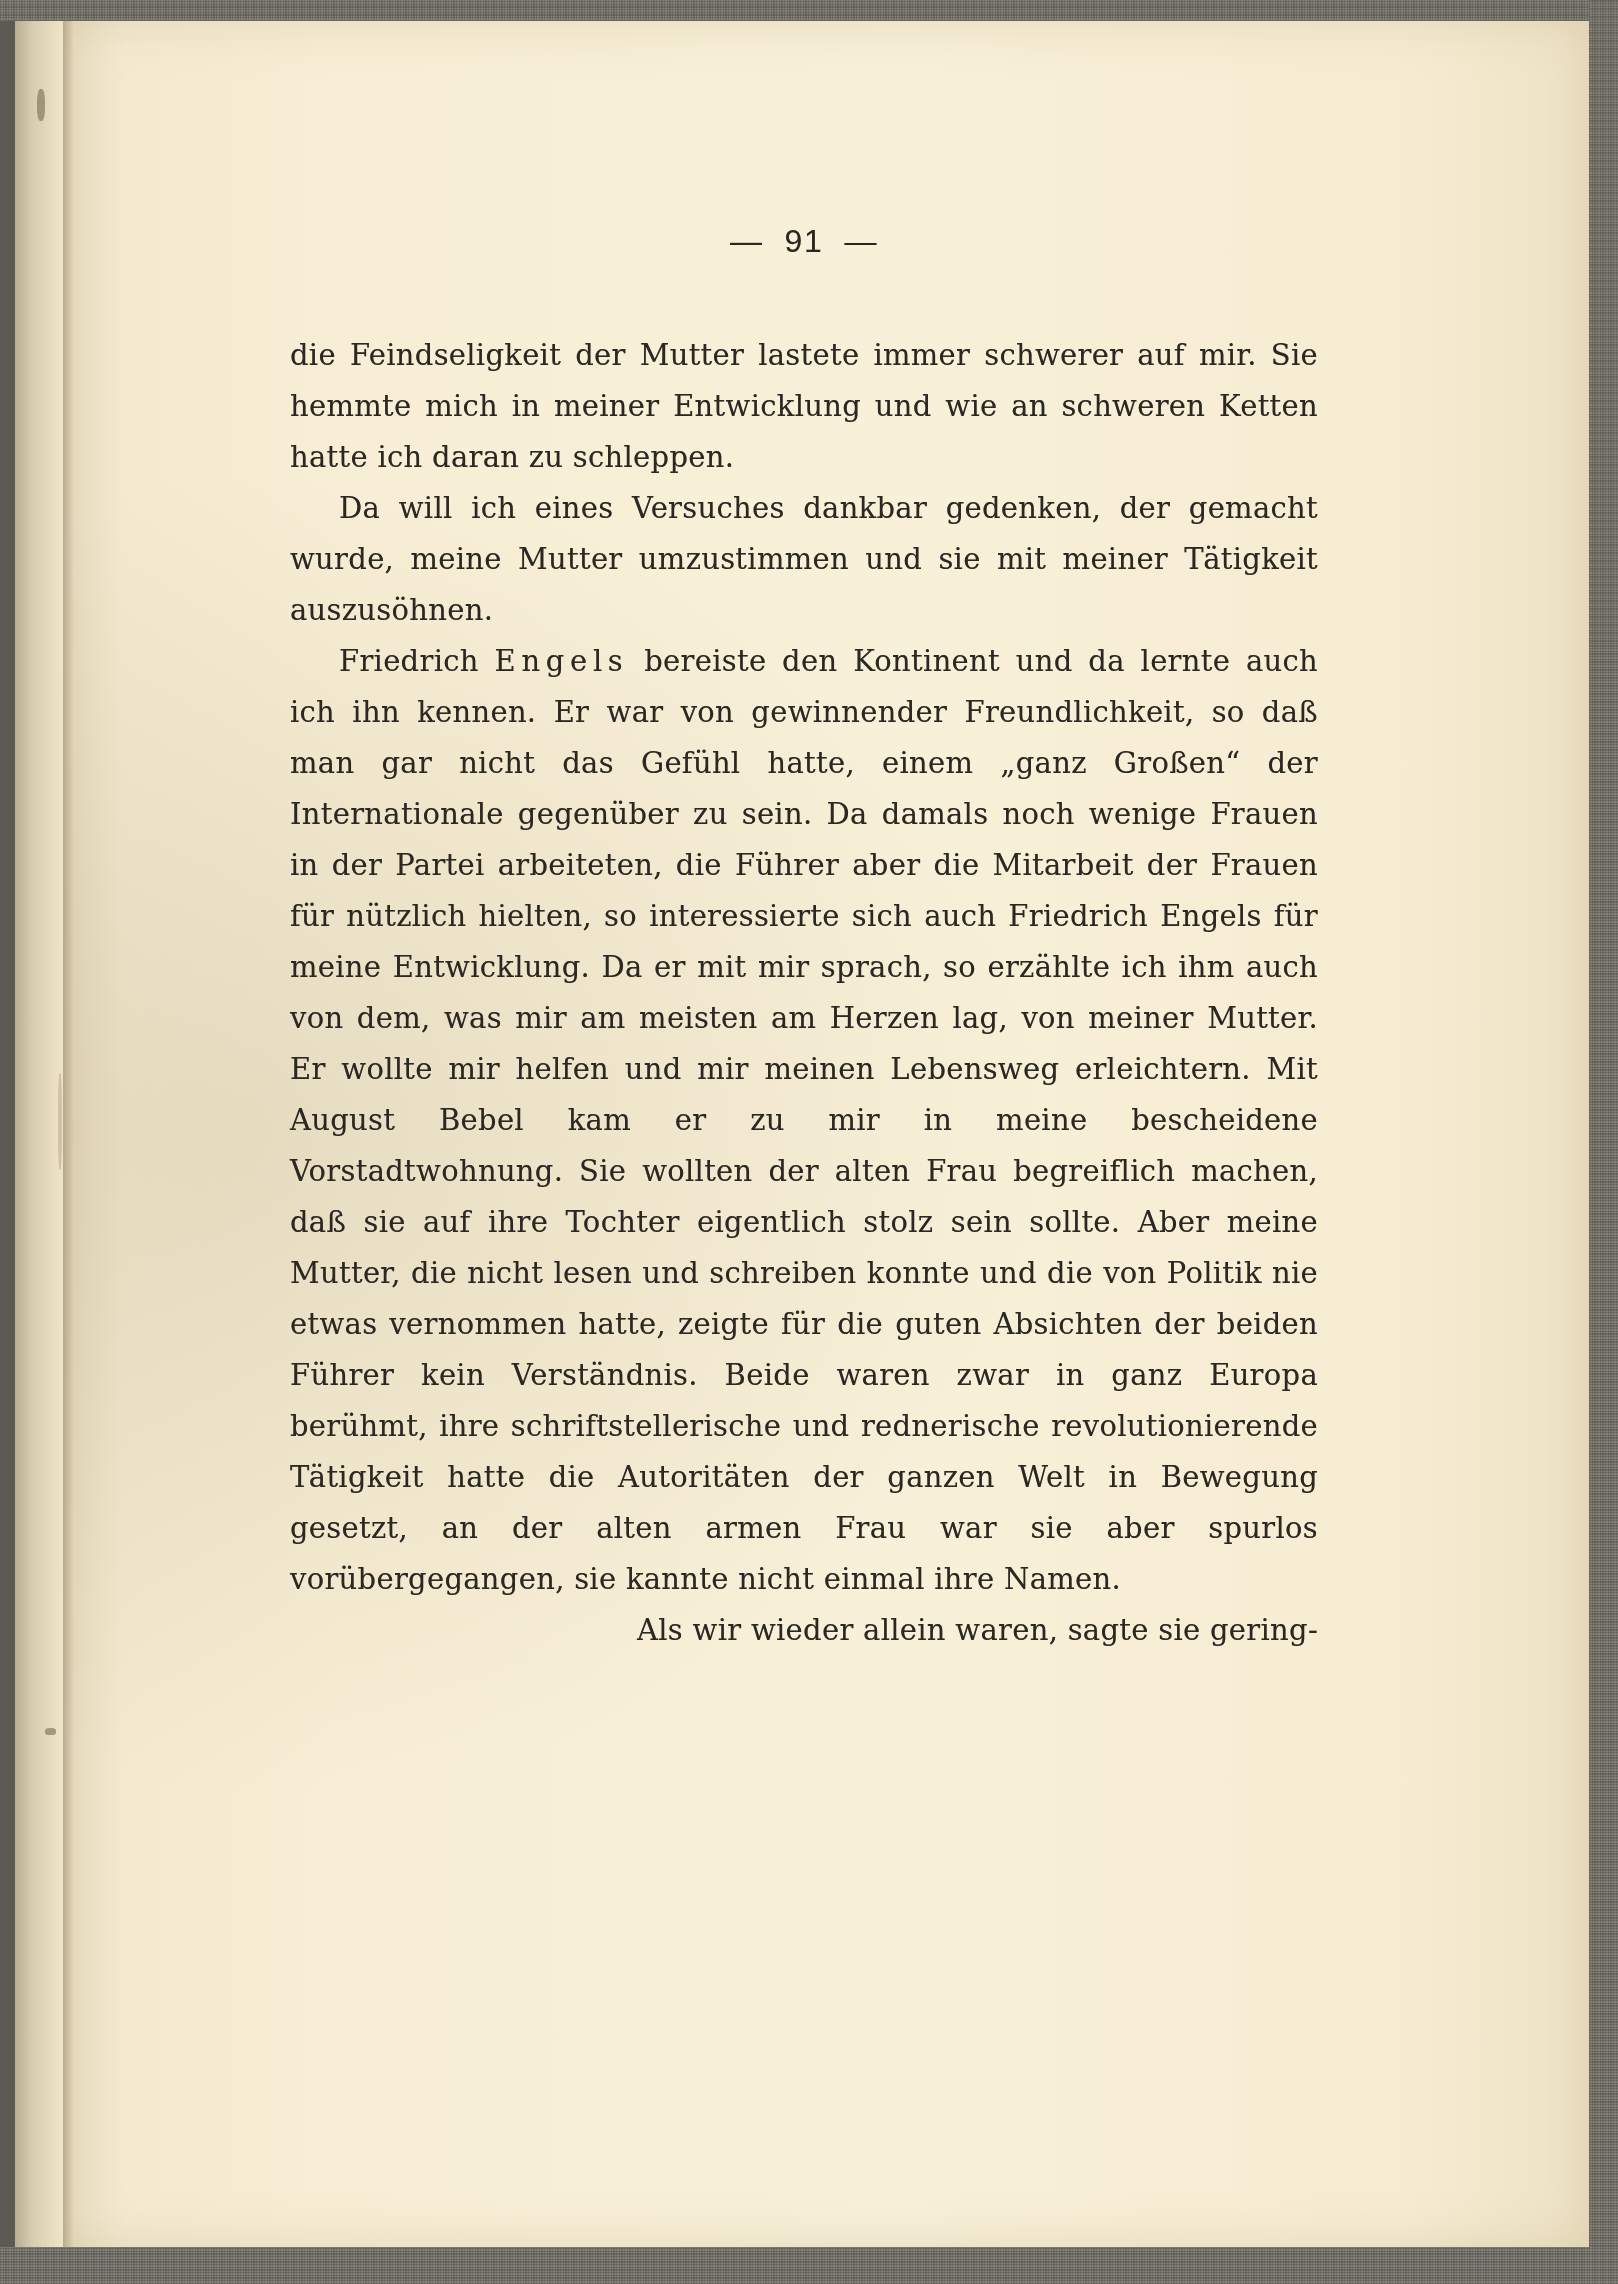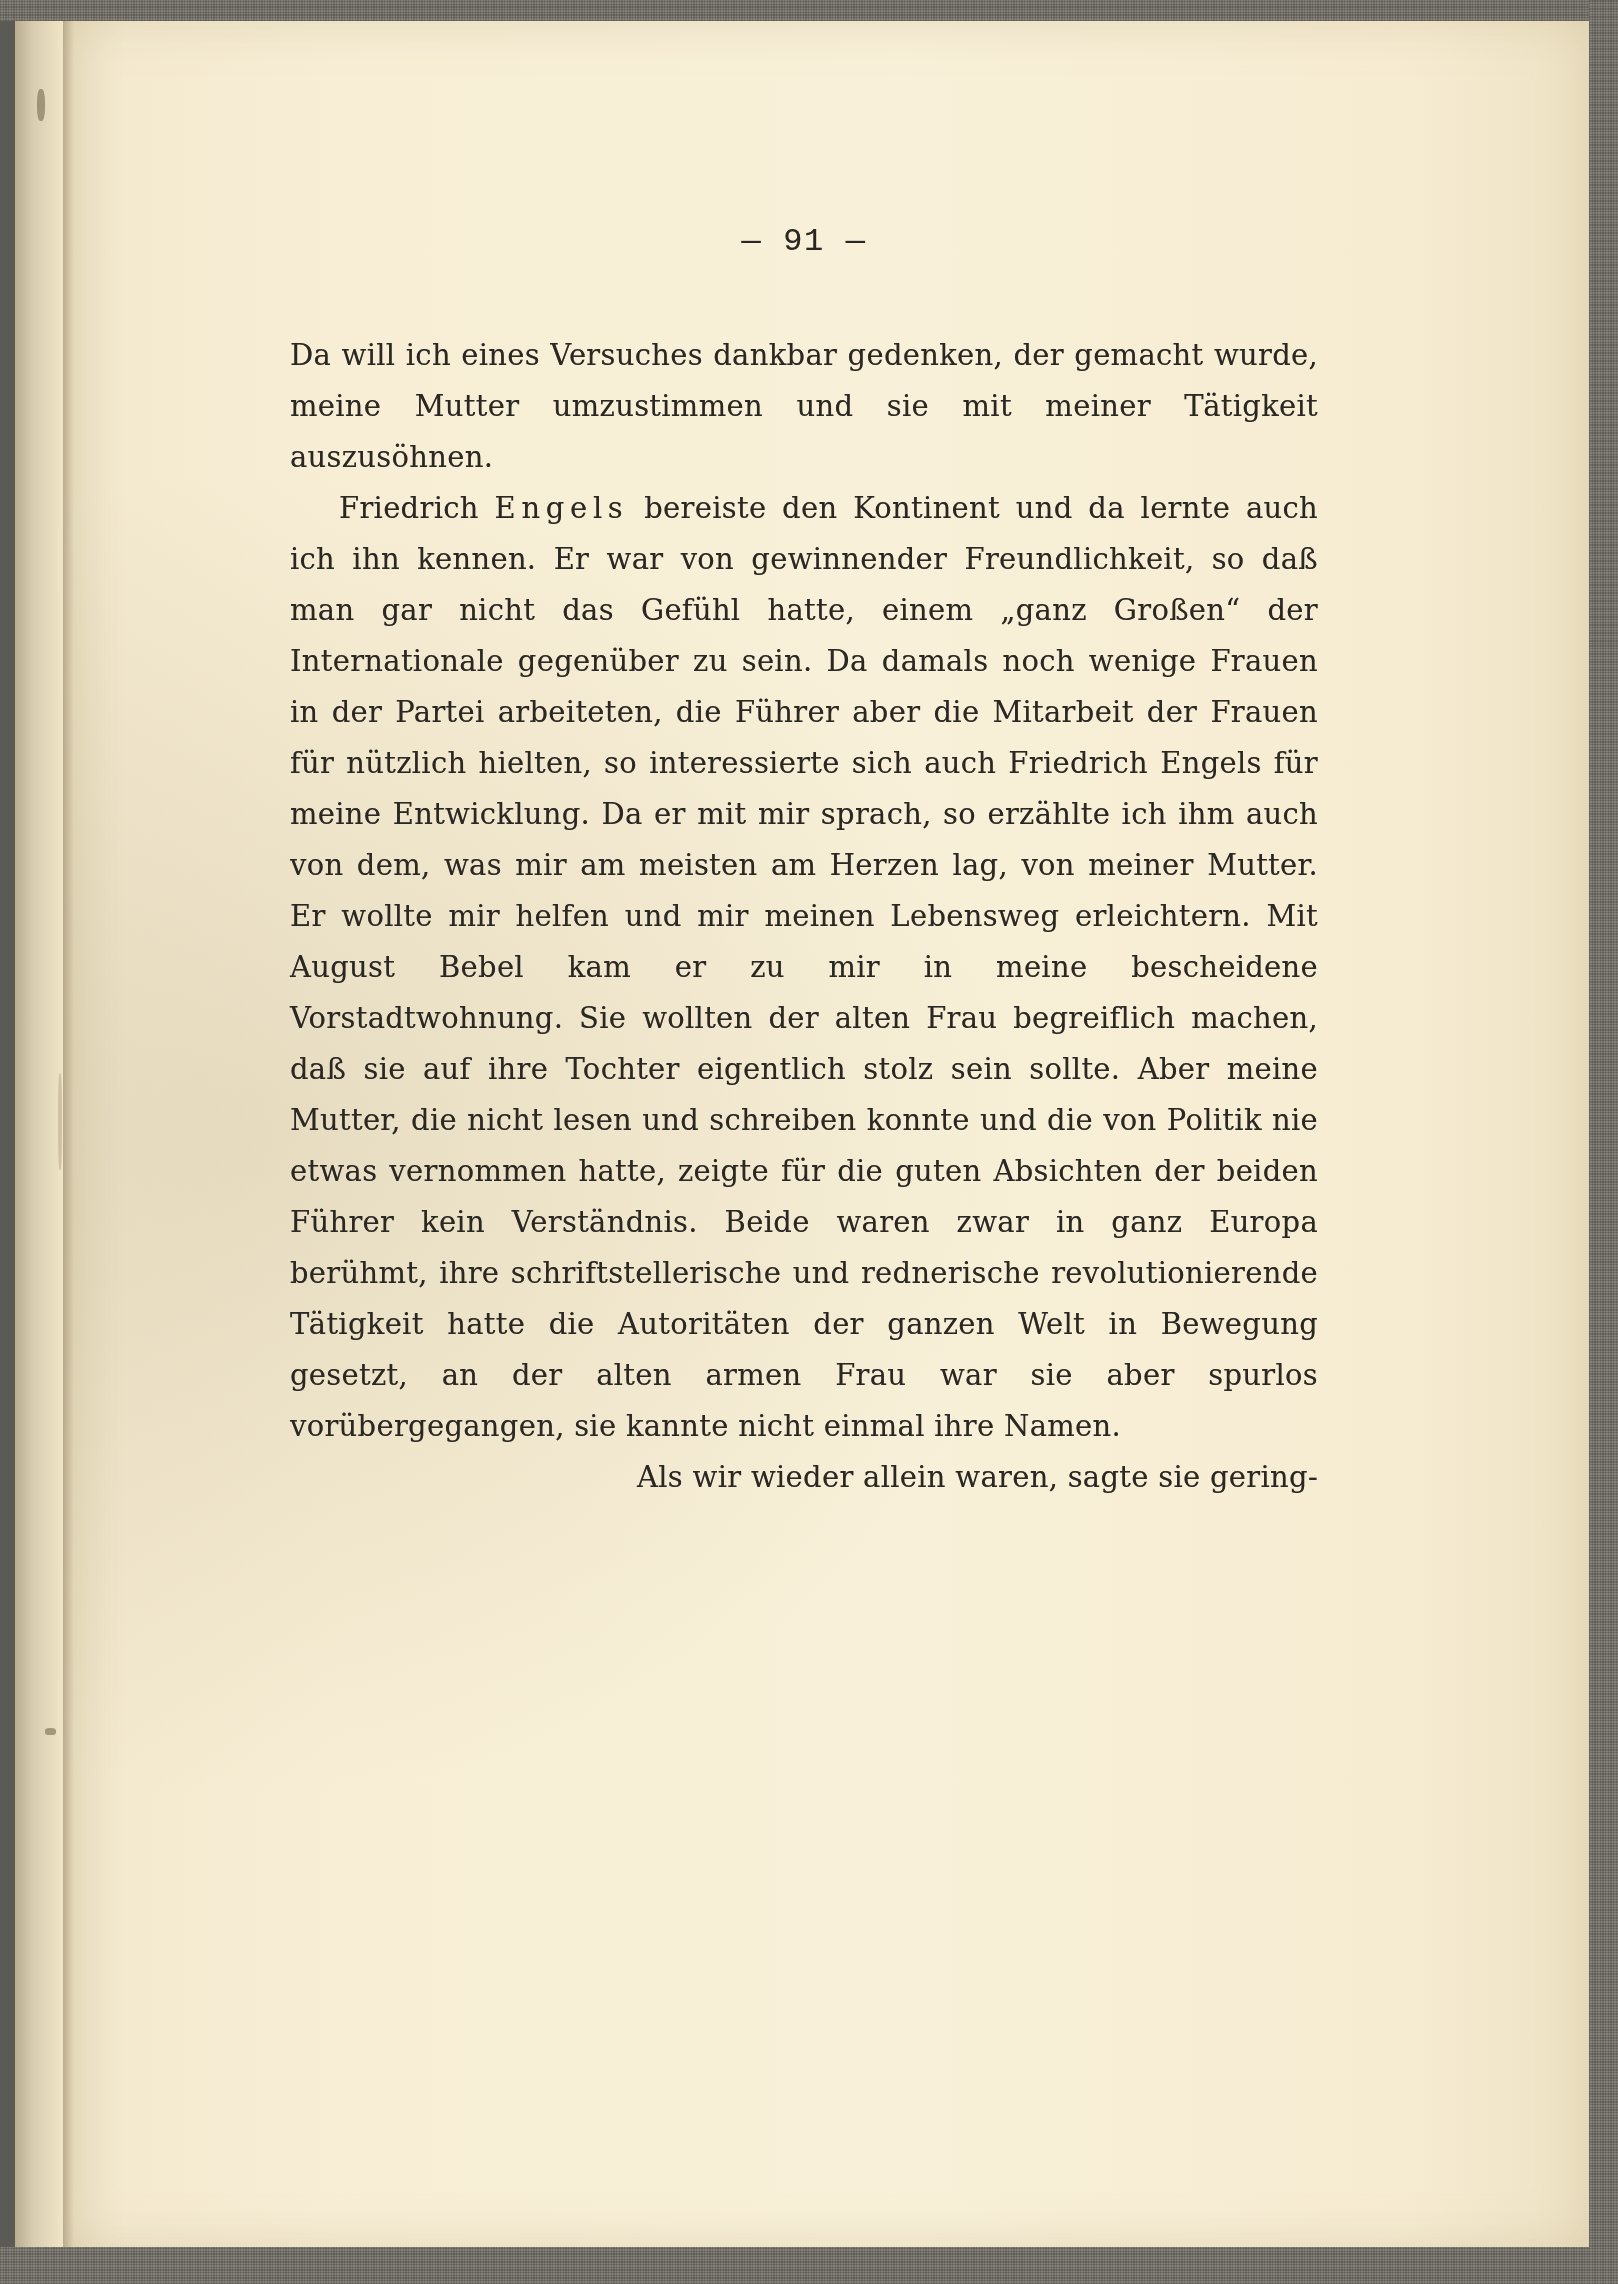--- a/index.html
+++ b/index.html
@@ -93,21 +93,21 @@
     top: 202px;
     width: 1028px;
   }
 
   #folio {
     text-align: center;
     font-size: 32px;
     letter-spacing: 1.6px;
     color: #2a2622;
     margin-bottom: 70px;
-    font-family: Liberation Mono, monospace;
+    font-family: Liberation Sans, sans-serif;
   }
   #folio .dash { padding: 0 21px; }
 
   .para {
     font-family: "DejaVu Serif", serif;
     font-size: 29px;
     line-height: 51px;
     color: #2b2723;
     text-align: justify;
     margin: 0;
@@ -144,20 +144,21 @@
     <div class="fleck" style="left:-26px; top:68px;  width:8px; height:32px;"></div>
     <div class="fleck" style="left:-18px; top:1707px; width:11.3px; height:6.5px;"></div>
     <div class="fleck" style="left:-4.9px;  top:1052px; width:4px;  height:97px; background:rgba(150,134,102,0.35);"></div>
 
     <div id="textblock">
 
       <div id="folio">
         <span class="dash">—</span><span>91</span><span class="dash">—</span>
       </div>
 
+      <p class="para">die Feindseligkeit der Mutter lastete immer schwerer auf mir. Sie hemmte mich in meiner Entwicklung und wie an schweren Ketten hatte ich daran zu schleppen.</p>
       <p class="para">Da will ich eines Versuches dankbar gedenken, der gemacht wurde, meine Mutter umzustimmen und sie mit meiner Tätigkeit auszusöhnen.</p>
       <p class="para">Friedrich <span class="sp">Engels</span> bereiste den Kontinent und da lernte auch ich ihn kennen. Er war von gewinnender Freundlichkeit, so daß man gar nicht das Gefühl hatte, einem „ganz Großen“ der Internationale gegenüber zu sein. Da damals noch wenige Frauen in der Partei arbeiteten, die Führer aber die Mitarbeit der Frauen für nützlich hielten, so interessierte sich auch Friedrich Engels für meine Entwicklung. Da er mit mir sprach, so erzählte ich ihm auch von dem, was mir am meisten am Herzen lag, von meiner Mutter. Er wollte mir helfen und mir meinen Lebensweg erleichtern. Mit August Bebel kam er zu mir in meine bescheidene Vorstadtwohnung. Sie wollten der alten Frau begreiflich machen, daß sie auf ihre Tochter eigentlich stolz sein sollte. Aber meine Mutter, die nicht lesen und schreiben konnte und die von Politik nie etwas vernommen hatte, zeigte für die guten Absichten der beiden Führer kein Verständnis. Beide waren zwar in ganz Europa berühmt, ihre schriftstellerische und rednerische revolutionierende Tätigkeit hatte die Autoritäten der ganzen Welt in Bewegung gesetzt, an der alten armen Frau war sie aber spurlos vorübergegangen, sie kannte nicht einmal ihre Namen.</p>
       <p class="para last">Als wir wieder allein waren, sagte sie gering-</p>
 
     </div>
   </div>
 </div>
 
 
 </body></html>

